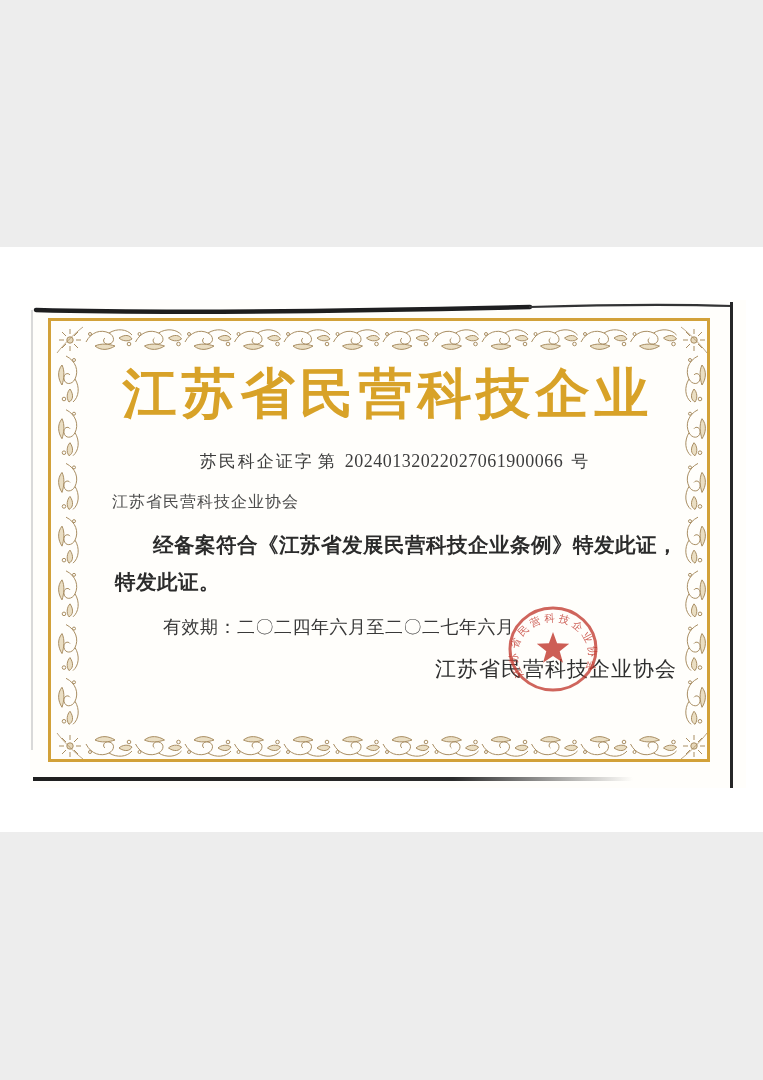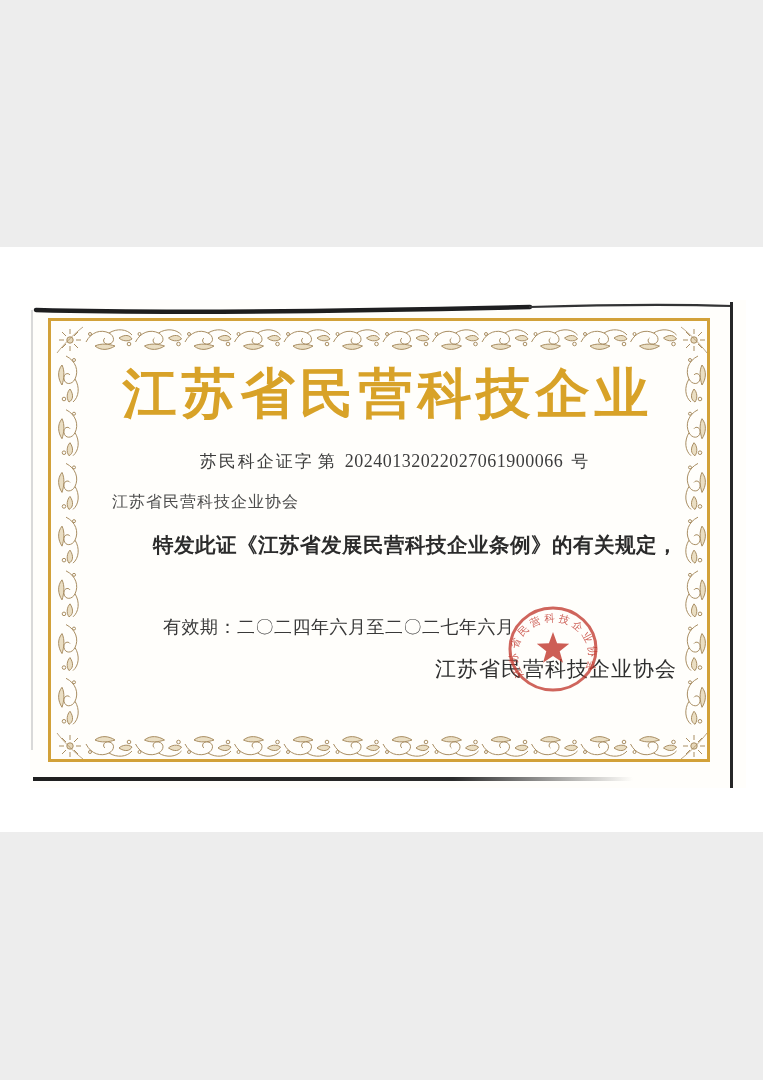--- a/index.html
+++ b/index.html
@@ -157,21 +157,22 @@
 
     <div id="title" class="cjk">江苏省民营科技企业</div>
 
     <div id="cert-no-line" class="cjk">
       <span class="series">苏民科企证字</span><span class="pre">第</span><span class="num">20240132022027061900066</span><span class="suf">号</span>
     </div>
 
     <div id="company" class="cjk">江苏省民营科技企业协会</div>
 
     <div id="body-text" class="cjk">
-      <div class="indent">特发此证《江苏省发展民营科技企业条例》的有关规定，</div>
+      <div class="indent">经备案符合《江苏省发展民营科技企业条例》特发此证，</div>
+      <div>特发此证。</div>
     </div>
 
     <div id="validity" class="cjk">有效期：二〇二四年六月至二〇二七年六月</div>
 
     <div id="issuer" class="cjk">江苏省民营科技企业协会</div>
 
     <svg id="seal" width="96" height="92" viewBox="0 0 96 92">
       <ellipse cx="48" cy="46" rx="43" ry="41" fill="none" stroke="#c23a30" stroke-width="3" opacity="0.78"></ellipse>
       <path id="sealArc" d="M20,74 A36,34 0 1 1 76,74" fill="none"></path>
       <text font-size="10.5" fill="#c23a30" opacity="0.82" letter-spacing="3" font-family="Liberation Serif, DejaVu Serif, serif">

